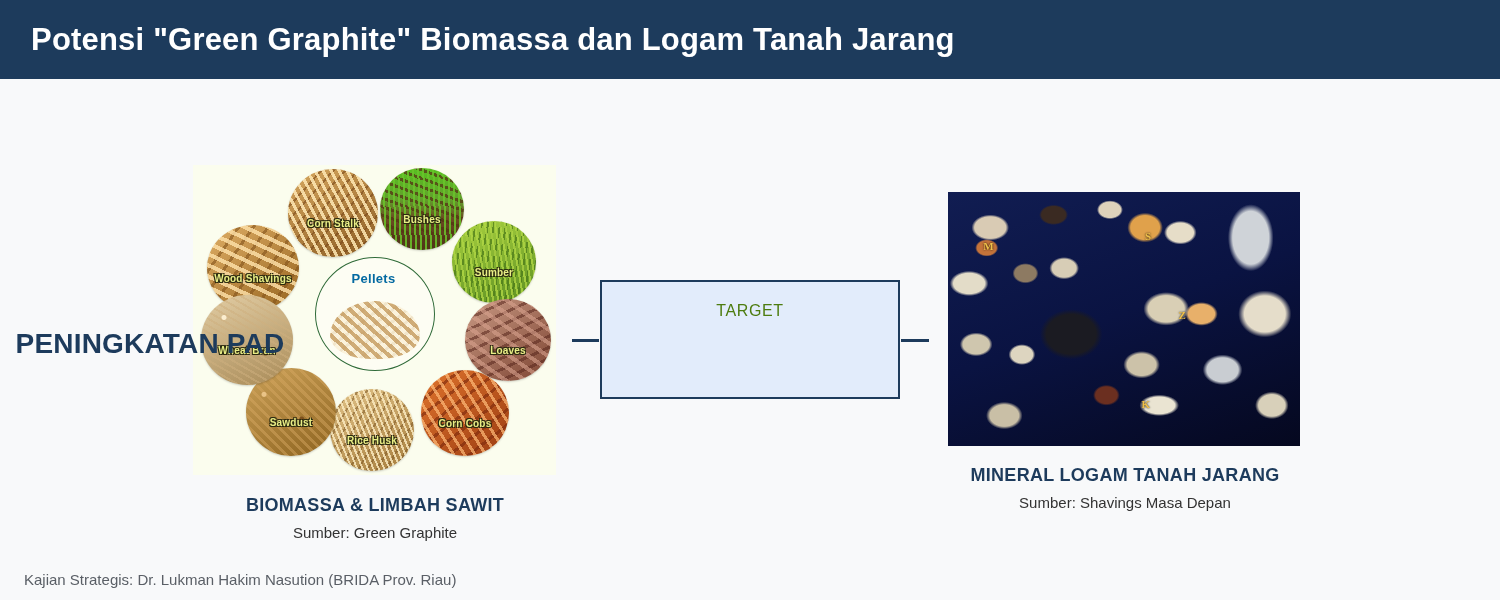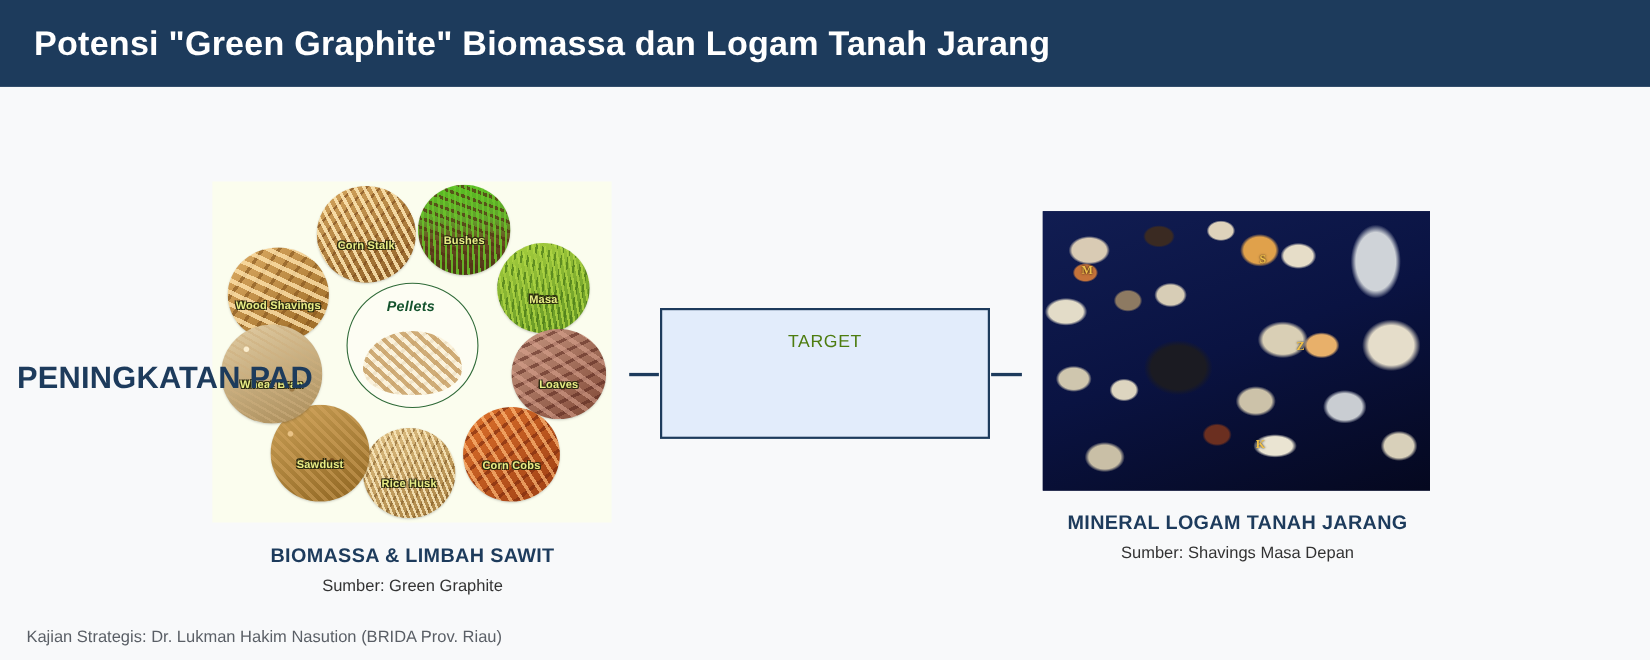--- a/index.html
+++ b/index.html
@@ -149,23 +149,22 @@
     background: #fdfdf3;
     overflow: hidden;
   }
   .pellets-title {
     position: absolute;
     top: 13px;
     left: 0; right: 3px;
     text-align: center;
     font-size: 13px;
     font-weight: bold;
-    color: #14532d;
+    color: #0369a1;
     letter-spacing: 0.3px;
-    font-style: italic;
   }
   .pellets-pile {
     position: absolute;
     left: 12%;
     top: 38%;
     width: 76%;
     height: 52%;
     background-image:
       repeating-linear-gradient(42deg, rgba(205,168,112,.95) 0 4px, rgba(250,240,215,.85) 4px 8px),
       repeating-linear-gradient(-38deg, rgba(150,112,58,.6) 0 3px, rgba(0,0,0,0) 3px 9px);
@@ -303,21 +302,21 @@
 
     <div class="bio-circle tex-cornstalk" style="left:95px;  top:4px;   width:90px;  height:88px;">
       <span class="bio-label">Corn Stalk</span>
     </div>
 
     <div class="bio-circle tex-bushes" style="left:187px; top:3px;   width:84px;  height:82px;">
       <span class="bio-label">Bushes</span>
     </div>
 
     <div class="bio-circle tex-grass" style="left:259px; top:56px;  width:84px;  height:82px;">
-      <span class="bio-label">Masa</span>
+      <span class="bio-label">Sumber</span>
     </div>
 
     <div class="bio-circle tex-leaves" style="left:272px; top:134px; width:86px;  height:82px;">
       <span class="bio-label">Loaves</span>
     </div>
 
     <div class="bio-circle tex-corncobs" style="left:228px; top:205px; width:88px;  height:86px;">
       <span class="bio-label">Corn Cobs</span>
     </div>
 

